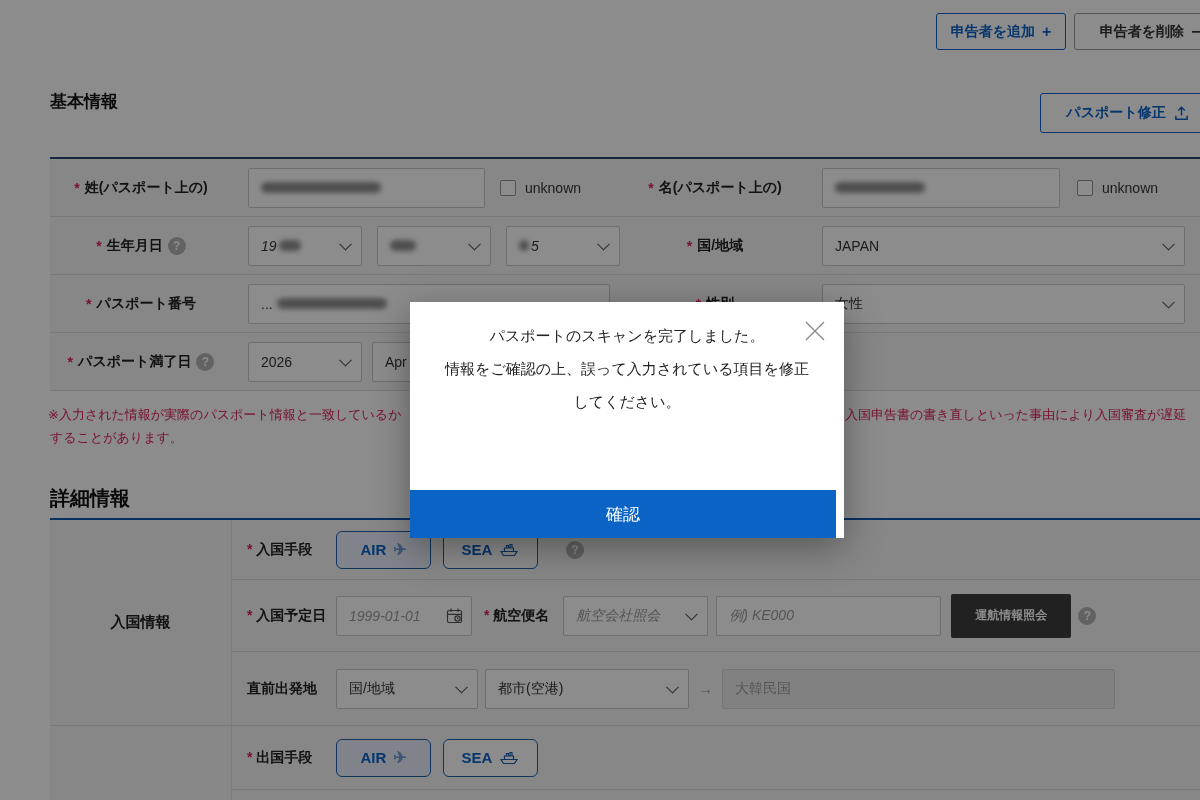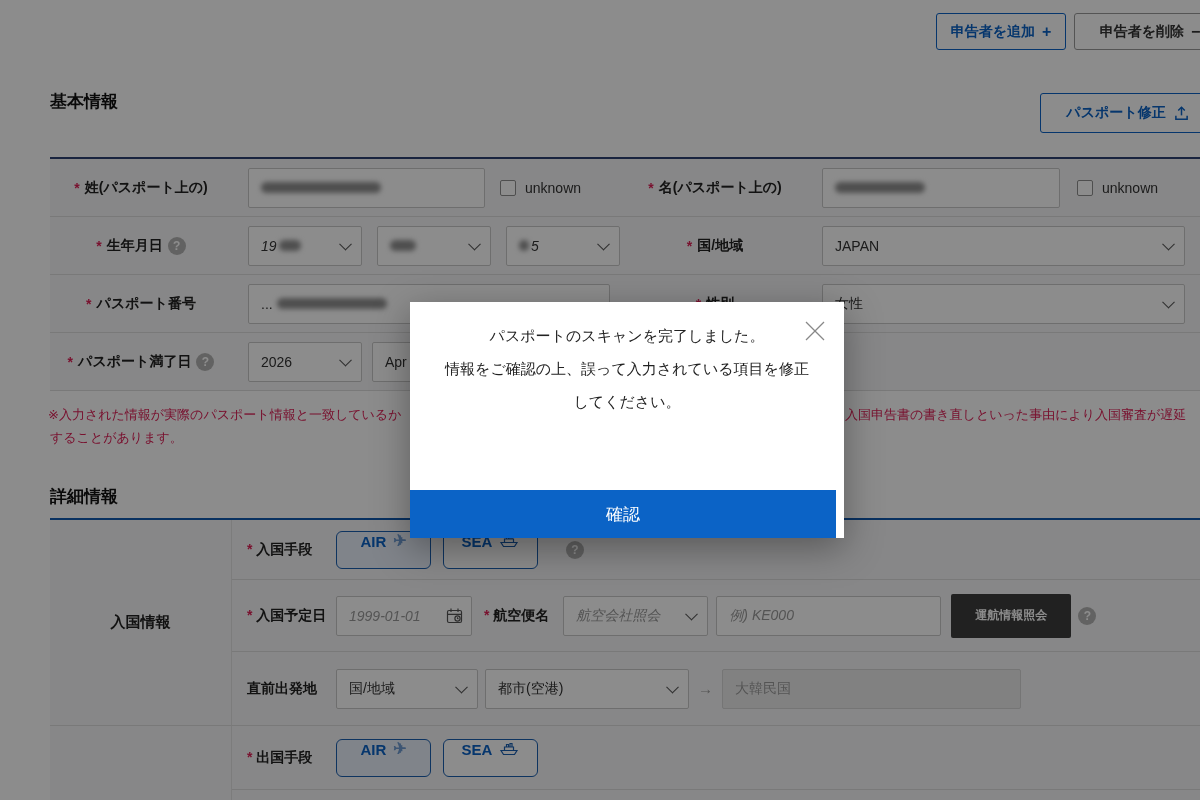--- a/index.html
+++ b/index.html
@@ -33,33 +33,33 @@
         border-bottom:1.5px solid #555;transform:translateY(-70%) rotate(45deg);}
   .blob{display:inline-block;height:11px;border-radius:6px;background:#909090;filter:blur(2.5px);}
   .cbwrap{display:flex;align-items:center;gap:9px;margin-left:15px;}
   .cb{width:16px;height:16px;border:1.5px solid #8F8F8F;border-radius:2px;background:#fff;box-sizing:border-box;}
   .cb-label{font-size:14px;color:#333;}
   .q{width:18px;height:18px;border-radius:50%;background:#B3B3B3;color:#fff;font-size:12px;font-weight:bold;
      display:inline-flex;align-items:center;justify-content:center;flex-shrink:0;}
   
   .warn{position:absolute;font-size:13px;color:#DC2157;white-space:nowrap;}
   
-  .h-details{position:absolute;left:50px;top:485px;font-size:17px;font-weight:bold;color:#111;}
+  .h-details{position:absolute;left:50px;top:485px;font-size:20px;font-weight:bold;color:#111;}
   .details-rule{position:absolute;left:50px;top:518px;width:1150px;height:2px;background:#1259B0;}
   .grid2{position:absolute;left:50px;top:520px;width:1150px;display:grid;
          grid-template-columns:182px 968px;grid-template-rows:60px 72px 74px 64px 12px;}
   .gcell{background:#F6F6F7;border-right:1px solid #E2E2E2;border-bottom:1px solid #DCDCDC;
          display:flex;align-items:center;justify-content:center;font-weight:bold;font-size:15px;color:#222;box-sizing:border-box;}
   .gcell.span3{grid-row:1/4;}
   .gcell.span2{grid-row:4/6;border-bottom:none;}
   .crow{background:#F6F6F7;border-bottom:1px solid #DCDCDC;display:flex;align-items:center;padding-left:15px;box-sizing:border-box;}
   .crow.stub{border-bottom:none;}
   .dlbl{width:89px;flex-shrink:0;font-weight:bold;font-size:14px;color:#222;}
   .tbtn{width:95px;height:38px;border:1px solid #1B5FB0;border-radius:6px;background:#fff;box-sizing:border-box;
-        display:flex;justify-content:center;gap:7px;font-weight:bold;font-size:15px;color:#0B63C6;margin-right:12px;}
+        display:flex;align-items:center;justify-content:center;gap:7px;font-weight:bold;font-size:15px;color:#0B63C6;margin-right:12px;}
   .tbtn.tinted{background:#E9F1FB;}
   .plane{font-size:16px;color:#6F9BD1;line-height:1;}
   .italic-ph{font-style:italic;color:#9A9A9A;}
   .dark-btn{width:120px;height:44px;background:#3D3D3D;color:#fff;font-size:12px;font-weight:bold;border:none;border-radius:2px;
         display:flex;align-items:center;justify-content:center;cursor:pointer;}
   .arrow{color:#999;font-size:15px;margin:0 9px 0 9px;}
   .ti.disabled{background:#ECECEC;color:#9A9A9A;border-color:#D5D5D5;}
   
   .dim{position:absolute;left:0;top:0;width:1200px;height:800px;background:rgba(0,0,0,0.45);z-index:10;}
   .modal{position:absolute;left:410px;top:302px;width:434px;height:236px;background:#fff;z-index:20;
@@ -276,21 +276,21 @@
       </span>
       <div class="sel" style="width:142px;">
         <span>国/地域</span>
         <span class="chev"></span>
       </div>
       <div class="sel" style="width:204px;margin-left:7px;">
         <span>都市(空港)</span>
         <span class="chev"></span>
       </div>
       <span class="arrow">→</span>
-      <div class="ti disabled" style="width:299px;">
+      <div class="ti disabled" style="width:393px;">
         <span>大韓民国</span>
       </div>
     </div>
 
     <div class="gcell span2"></div>
 
     <div class="crow">
       <span class="dlbl">
         <span class="req">*</span>
         <span>出国手段</span>

